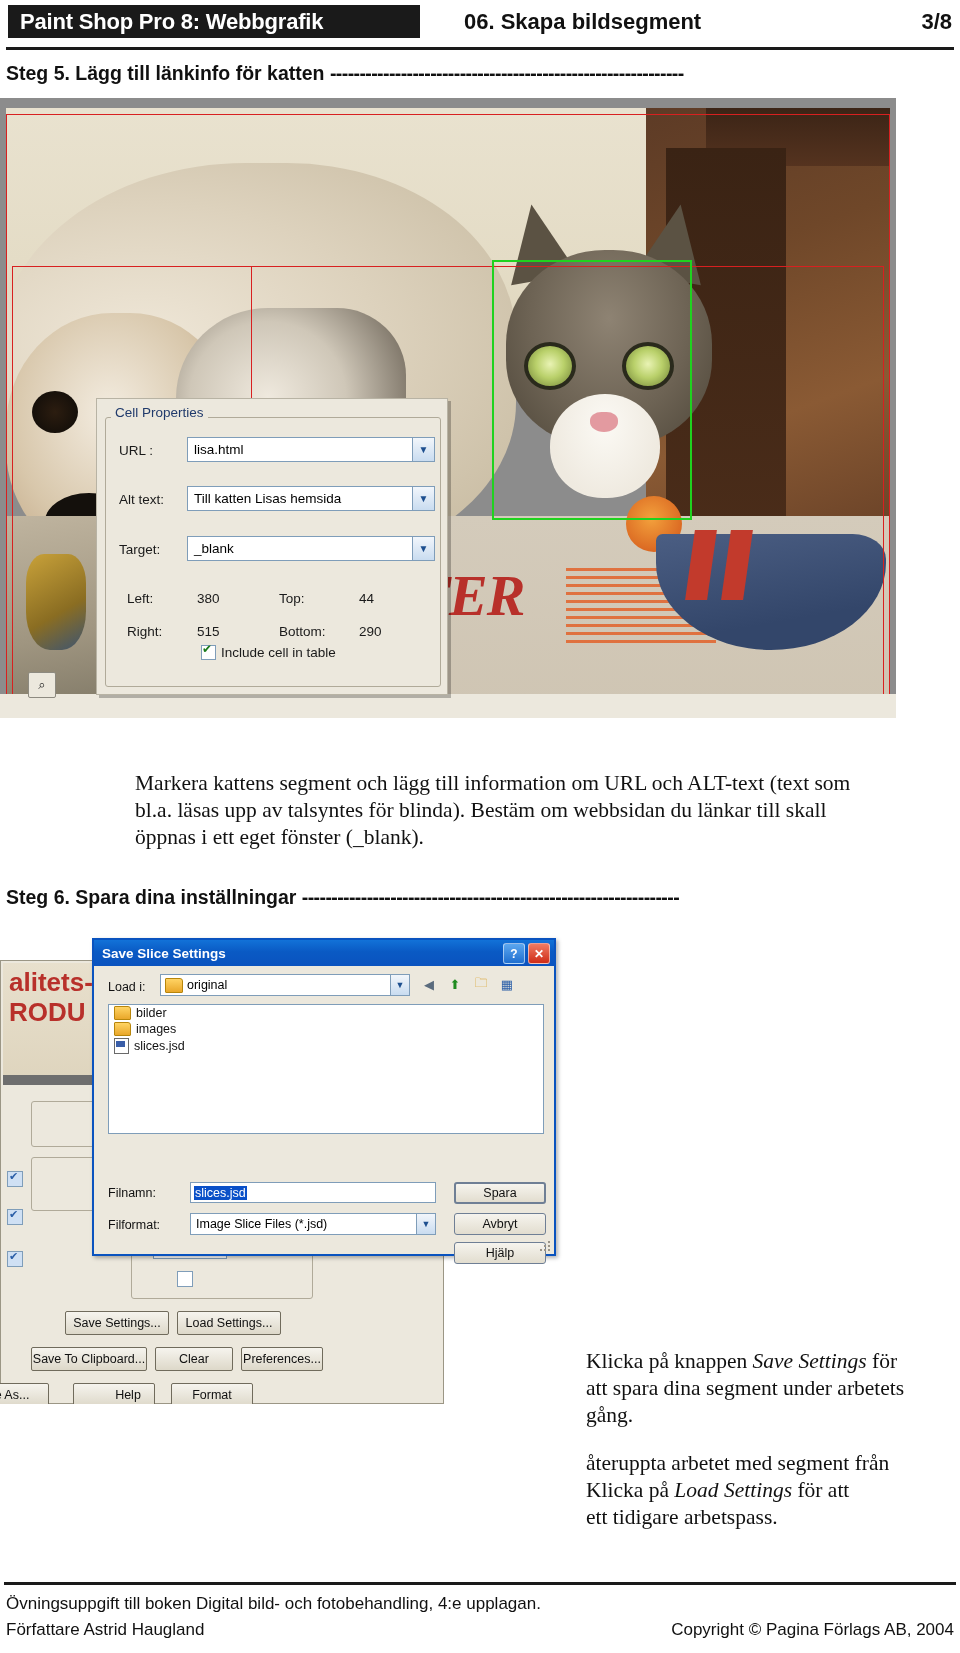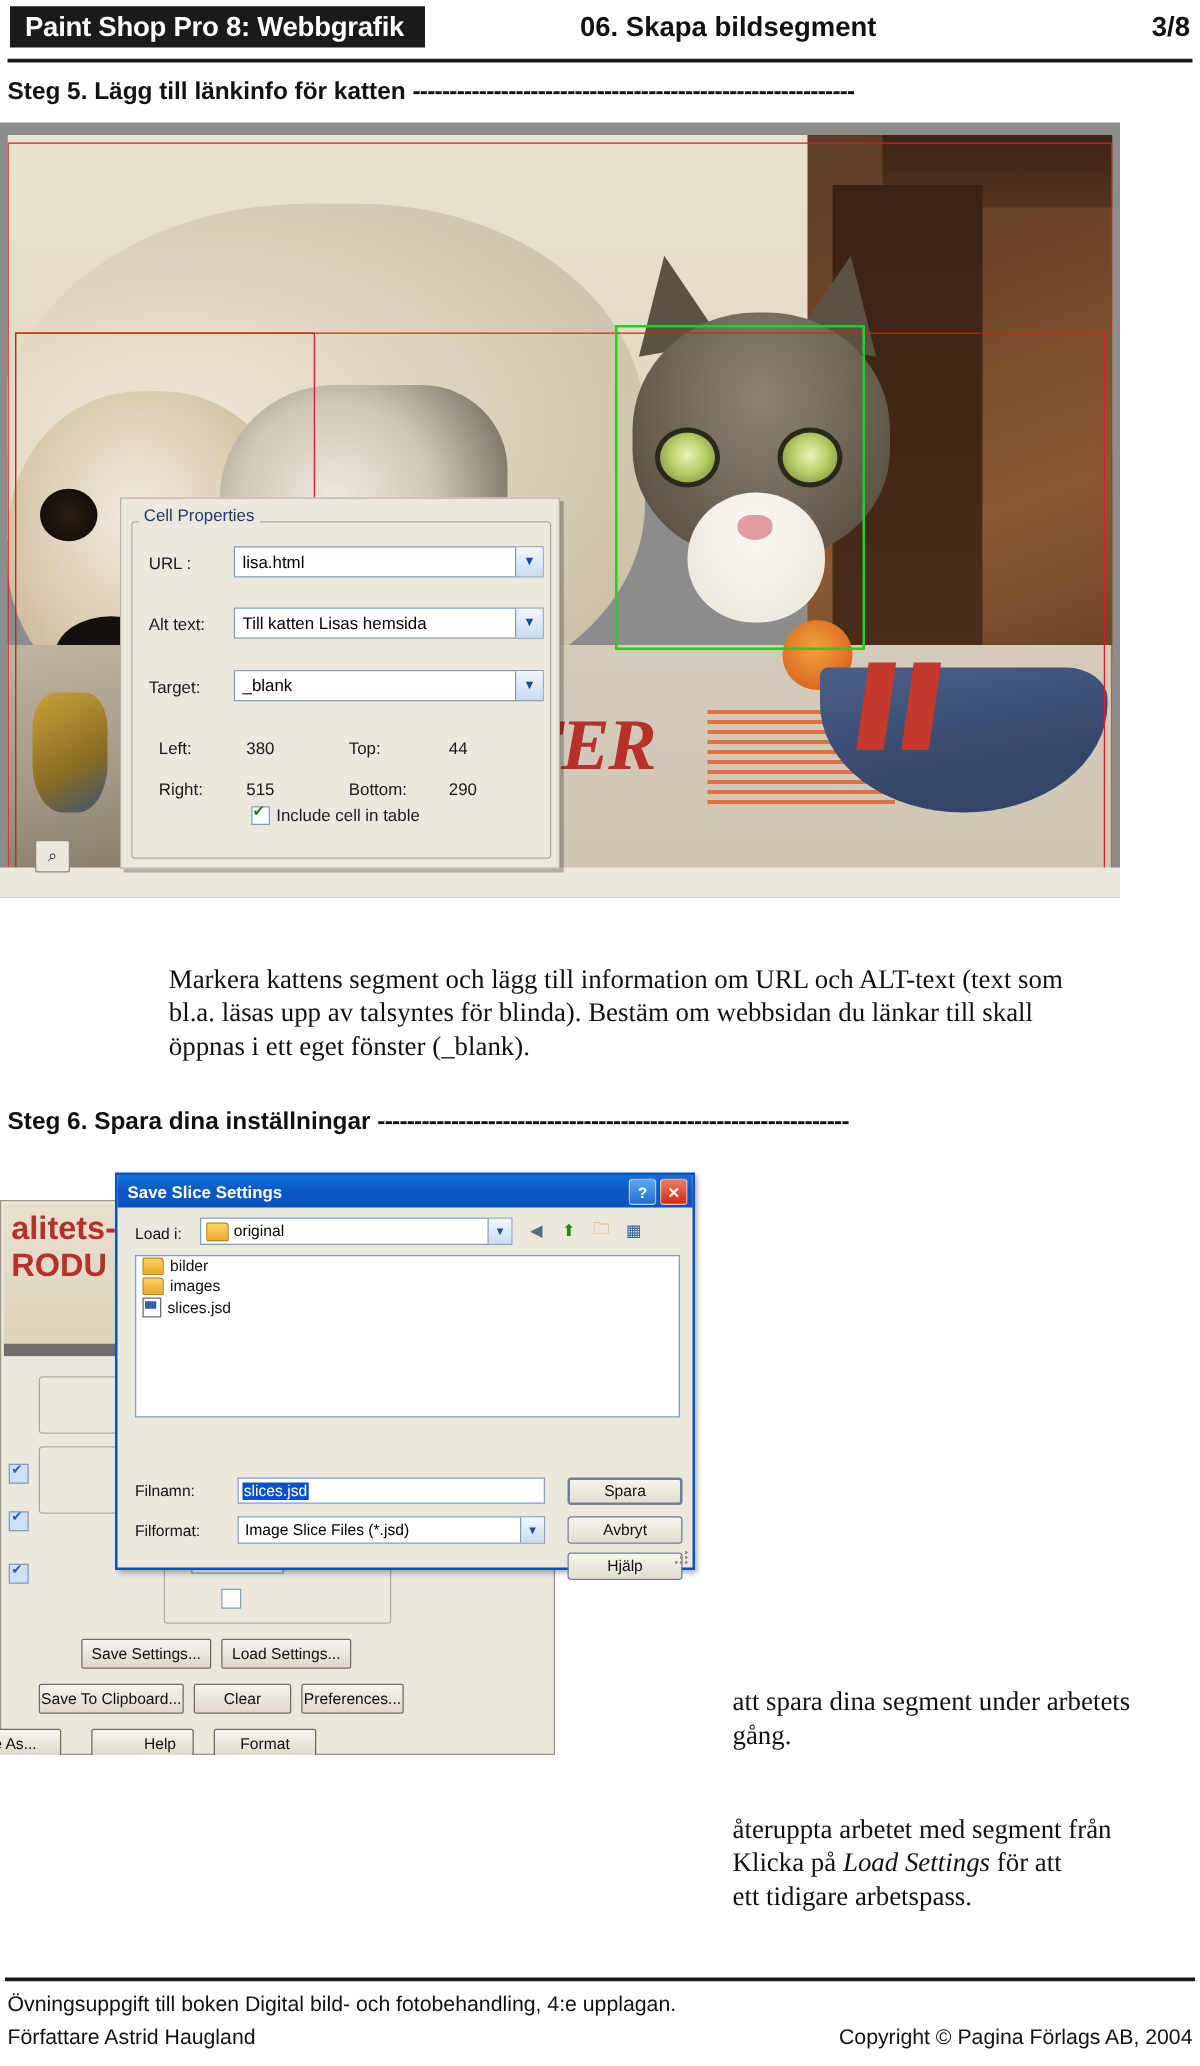--- a/index.html
+++ b/index.html
@@ -17,21 +17,21 @@
 
   
   .header {
     position: absolute;
     left: 0; top: 0;
     width: 960px; height: 48px;
   }
   .header-badge {
     position: absolute;
     left: 8px; top: 5px;
-    width: 332px; height: 33px;
+    width: 412px; height: 33px;
     background: #1a1a1a;
     color: #ffffff;
     font-family: "Liberation Sans", sans-serif;
     font-weight: bold;
     font-size: 22px;
     line-height: 33px;
     padding-left: 12px;
     box-sizing: border-box;
     letter-spacing: -0.2px;
   }
@@ -714,20 +714,23 @@
     <span class="arr">▼</span>
   </div>
   <div class="ss-btn" style="left:360px; top:273px; width:92px; height:22px;">Avbryt</div>
 
   <div class="ss-btn" style="left:360px; top:302px; width:92px; height:22px;">Hjälp</div>
 
   <div class="ss-grip"></div>
 </div>
 
 <div class="para" style="left:586px; top:1348px; width:374px;">
+  <div>
+    <span>Klicka på knappen </span><span class="it">Save Settings</span><span> för</span>
+  </div>
   <div>att spara dina segment under arbetets</div>
   <div>gång.</div>
 </div>
 
 <div class="para" style="left:586px; top:1450px; width:374px;">
   <div>återuppta arbetet med segment från</div>
   <div>
     <span>Klicka på </span><span class="it">Load Settings</span><span> för att</span>
   </div>
   <div>ett tidigare arbetspass.</div>

